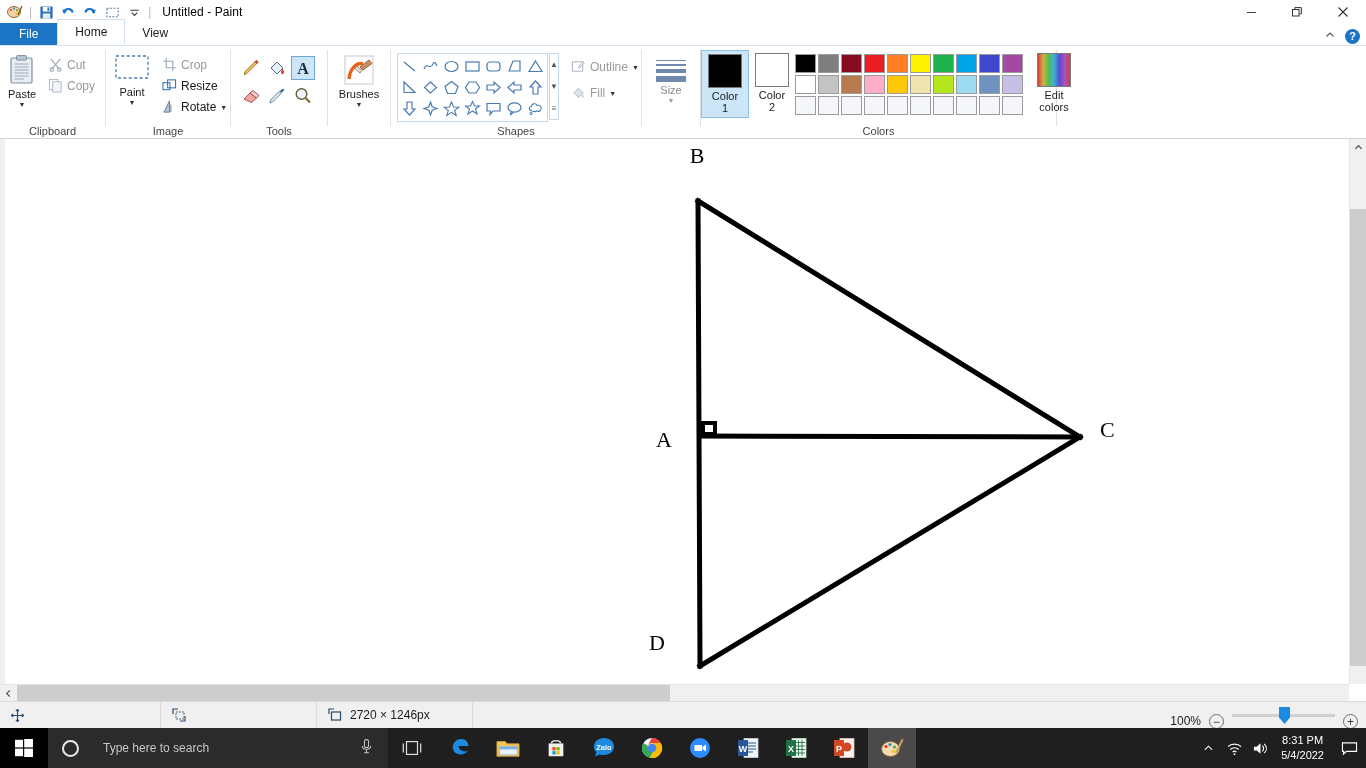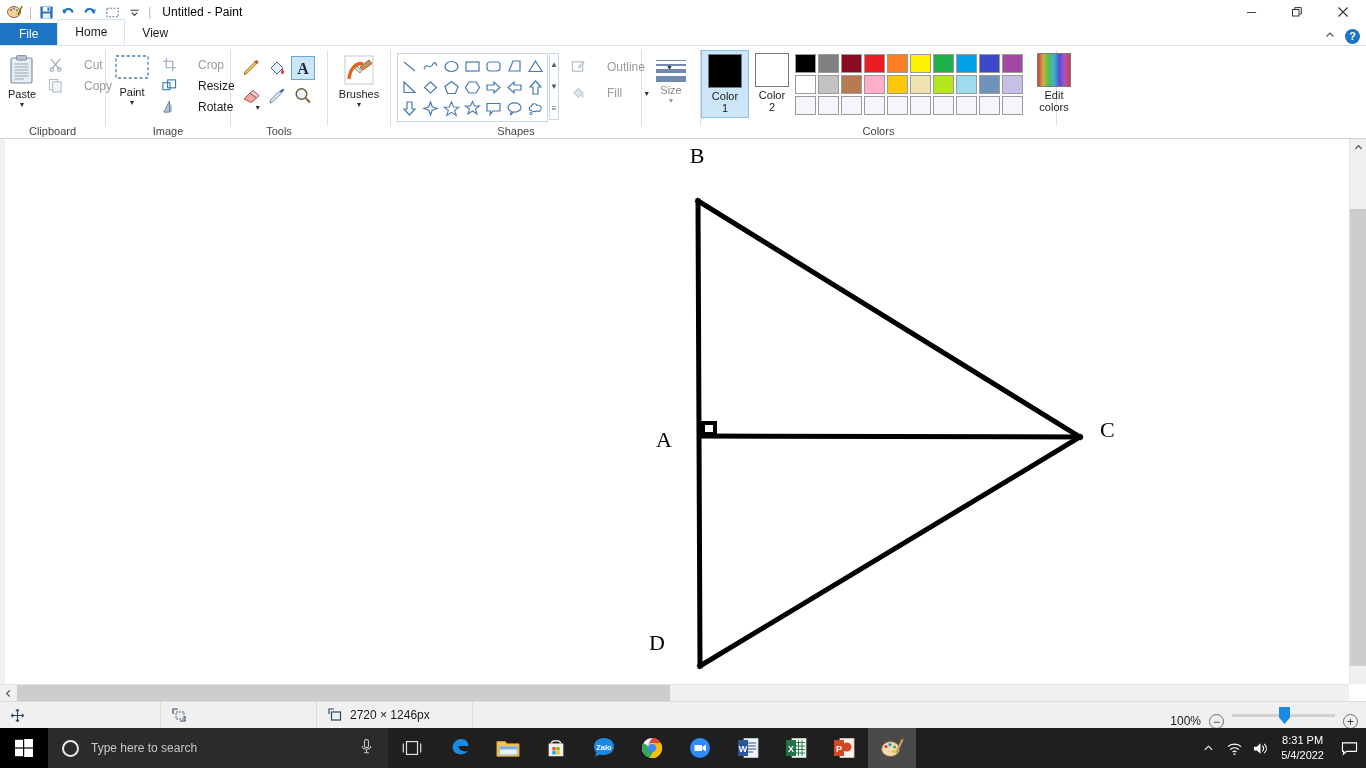--- a/index.html
+++ b/index.html
@@ -67,21 +67,21 @@
     width: 1px; background: #e0e0e0; height: 76px; align-self: center; margin-top: -8px;
   }
   .big-btn {
     display: flex; flex-direction: column; align-items: center;
     justify-content: flex-start; font-size: 11px; color: #1b1b1b;
     padding: 2px 4px; min-width: 44px;
   }
   .big-btn .lbl { margin-top: 2px; text-align: center; line-height: 12px; }
   .caret { font-size: 7px; line-height: 7px; margin-top: 1px; color: #333; }
   .small-btn {
-    display: flex; align-items: center; gap: 21px; font-size: 12px;
+    display: flex; align-items: center; gap: 4px; font-size: 12px;
     padding: 2px 4px; height: 21px; color: #1b1b1b; text-align: center;
   }
   .small-btn.dim { color: #9a9a9a; }
   .icon { display: inline-flex; align-items: center; justify-content: center; }
 
   
   .g-clipboard { width: 105px; }
   .clip-col { display: flex; flex-direction: column; justify-content: flex-start; padding-top: 2px; }
 
   
@@ -211,21 +211,21 @@
   .taskbar {
     position: absolute; top: 728px; left: 0; width: 1366px; height: 40px;
     background: #1f1f1f; display: flex; align-items: center;
   }
   .start-btn {
     width: 48px; height: 40px; background: #000; display: flex;
     align-items: center; justify-content: center;
   }
   .searchbox {
     width: 340px; height: 40px; background: #2b2b2b; display: flex;
-    align-items: center; gap: 12px; padding: 0 14px;
+    align-items: center; gap: 24px; padding: 0 14px;
   }
   .search-ph { font-size: 12px; color: #c7c7c7; flex: 1; }
   .cortana-ring {
     width: 17px; height: 17px; border-radius: 50%; border: 2px solid #e8e8e8;
   }
   .tb-icon {
     width: 48px; height: 40px; display: flex; align-items: center;
     justify-content: center; position: relative;
   }
   .tb-icon.active { background: #4a4a4a; }

